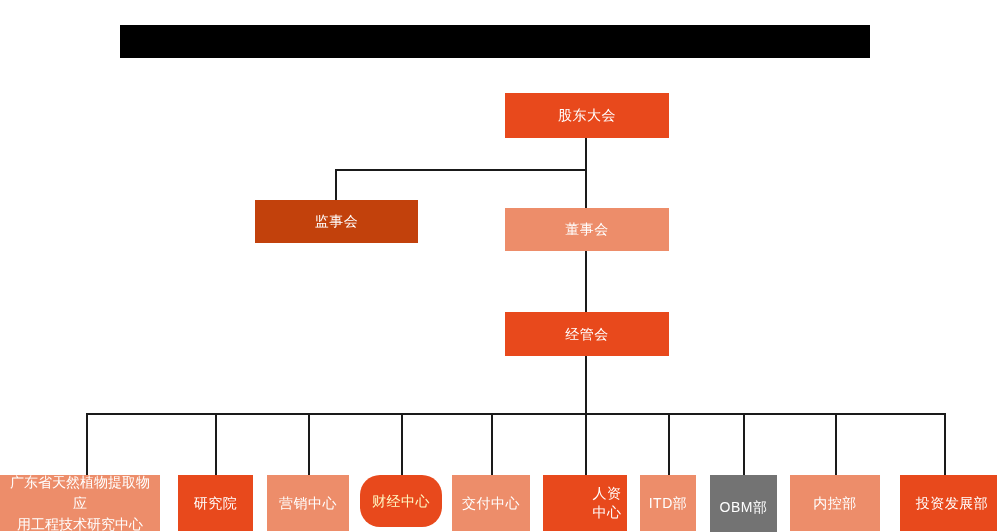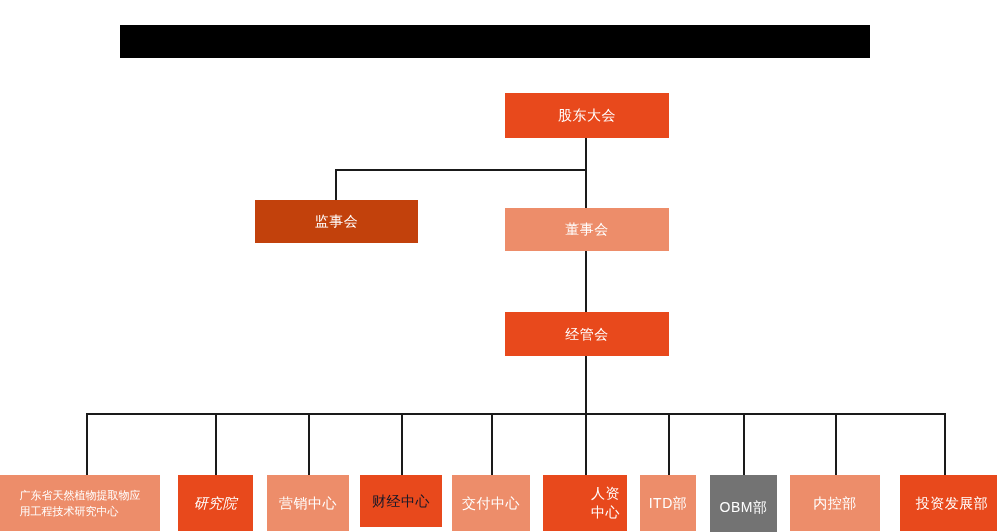--- a/index.html
+++ b/index.html
@@ -35,30 +35,31 @@
   .line.v { width: 2px; }
   .line.h { height: 2px; }
 
   
   .node {
     position: absolute;
     box-sizing: border-box;
     display: flex;
     align-items: center;
     justify-content: center;
+    text-align: center;
     color: #ffffff;
     font-size: 14px;
     font-weight: 400;
     line-height: 1.35;
     padding: 2px 4px;
     letter-spacing: 0.5px;
   }
   .node.dark  { background: #E8491C; }
   .node.light { background: #ED8D6A; }
-  .node.small { font-size: 11px; letter-spacing: 0px; line-height: 1.5; }
+  .node.small { font-size: 14px; letter-spacing: 0px; line-height: 1.5; }
   .node-label { display: block; white-space: pre-line; }
 </style>
 </head>
 <body>
 
 <div id="canvas" style="--bg: #ffffff;">
 
   <div class="redaction-bar" style="background: rgb(0, 0, 0);"></div>
 
   <div class="line v" style="left: 585px; top: 138px; height: 105px; background: rgb(26, 26, 26);"></div>
@@ -97,29 +98,29 @@
 
   <div class="node dark" style="left: 505px; top: 312px; width: 164px; height: 44px; background: rgb(232, 73, 28); color: rgb(255, 255, 255);">
     <span class="node-label">经管会</span>
   </div>
 
   <div class="node light small" style="left: 0px; top: 475px; width: 160px; height: 56px; background: rgb(237, 141, 106); color: rgb(255, 255, 255);">
     <span class="node-label">广东省天然植物提取物应
 用工程技术研究中心</span>
   </div>
 
-  <div class="node dark" style="left: 178px; top: 475px; width: 75px; height: 56px; background: rgb(232, 73, 28); color: rgb(255, 255, 255); font-style: italic;">
+  <div class="node dark" style="left: 178px; top: 475px; width: 75px; height: 56px; background: rgb(232, 73, 28); color: rgb(255, 255, 255);">
     <span class="node-label">研究院</span>
   </div>
 
   <div class="node light" style="left: 267px; top: 475px; width: 82px; height: 56px; background: rgb(237, 141, 106); color: rgb(255, 255, 255);">
     <span class="node-label">营销中心</span>
   </div>
 
-  <div class="node dark" style="left: 360px; top: 475px; width: 82px; height: 52px; background: rgb(232, 73, 28); color: #0f172a;">
+  <div class="node dark" style="left: 360px; top: 475px; width: 82px; height: 52px; background: rgb(232, 73, 28); color: #fef9c3; border-radius: 20px;">
     <span class="node-label">财经中心</span>
   </div>
 
   <div class="node light" style="left: 452px; top: 475px; width: 78px; height: 56px; background: rgb(237, 141, 106); color: rgb(255, 255, 255);">
     <span class="node-label">交付中心</span>
   </div>
 
   <div class="node dark" style="left: 543px; top: 475px; width: 84px; height: 56px; background: rgb(232, 73, 28); color: rgb(255, 255, 255); padding-left: 48px;">
     <span class="node-label">人资中心</span>
   </div>

